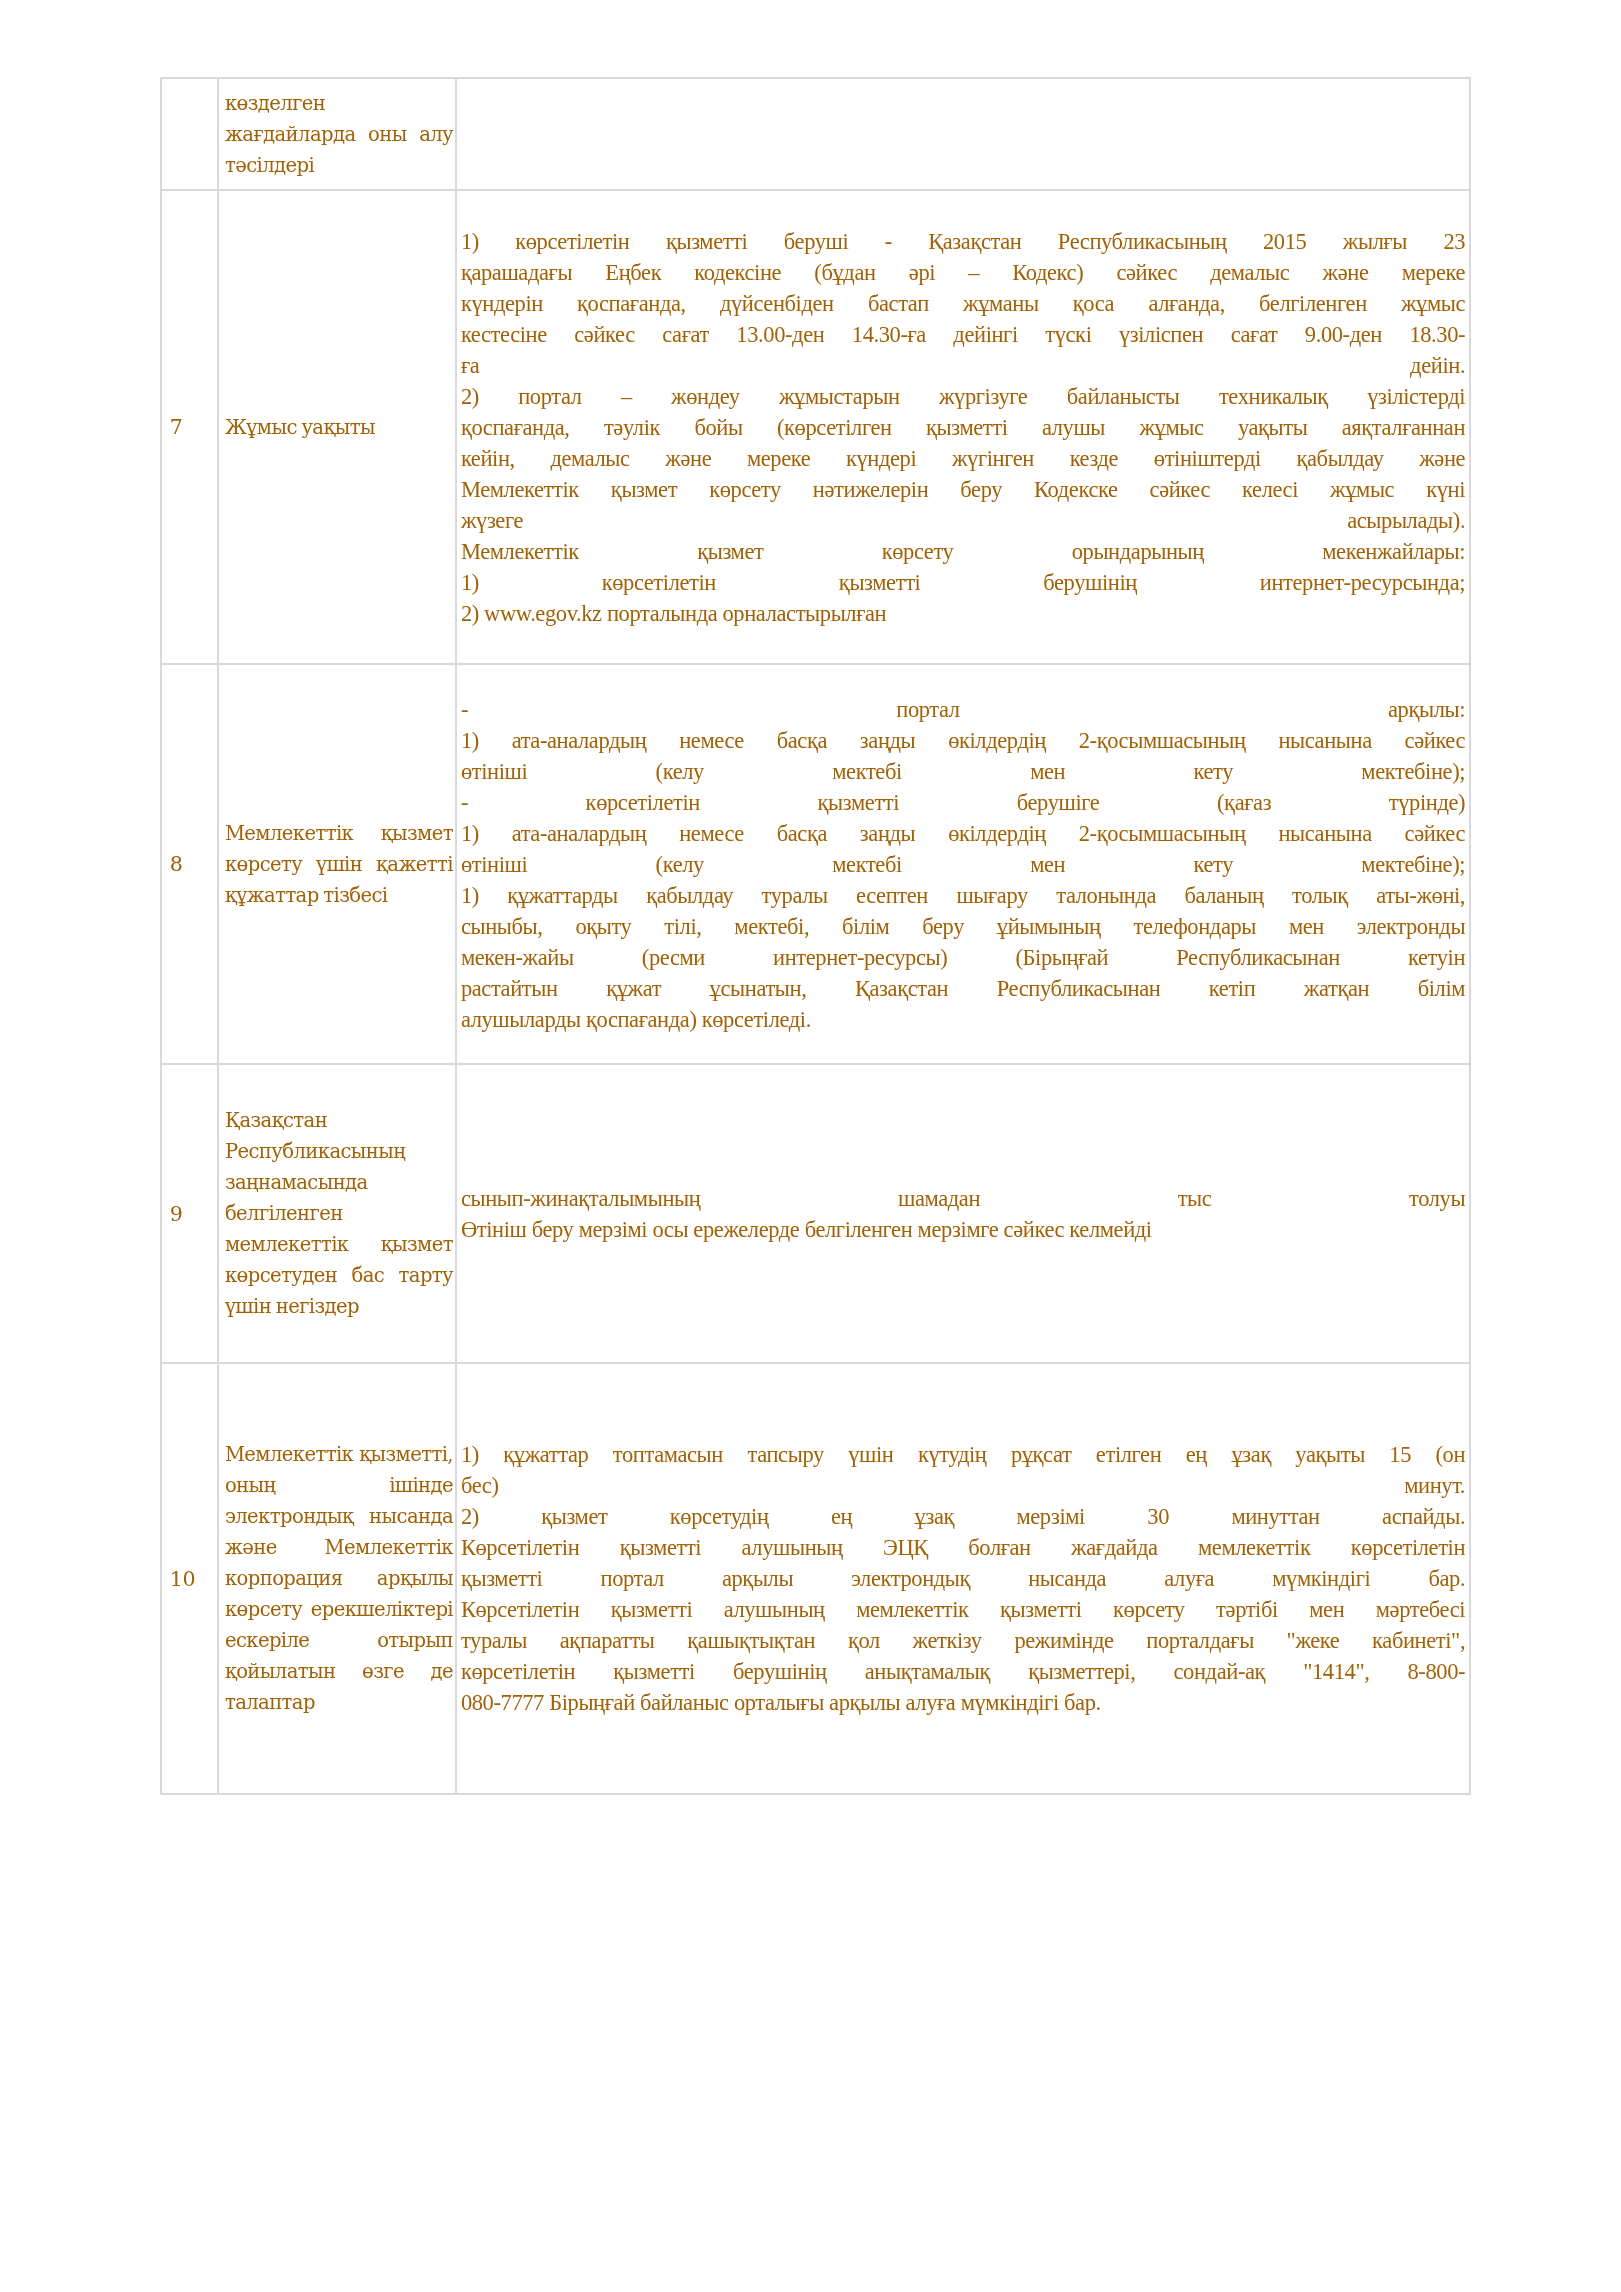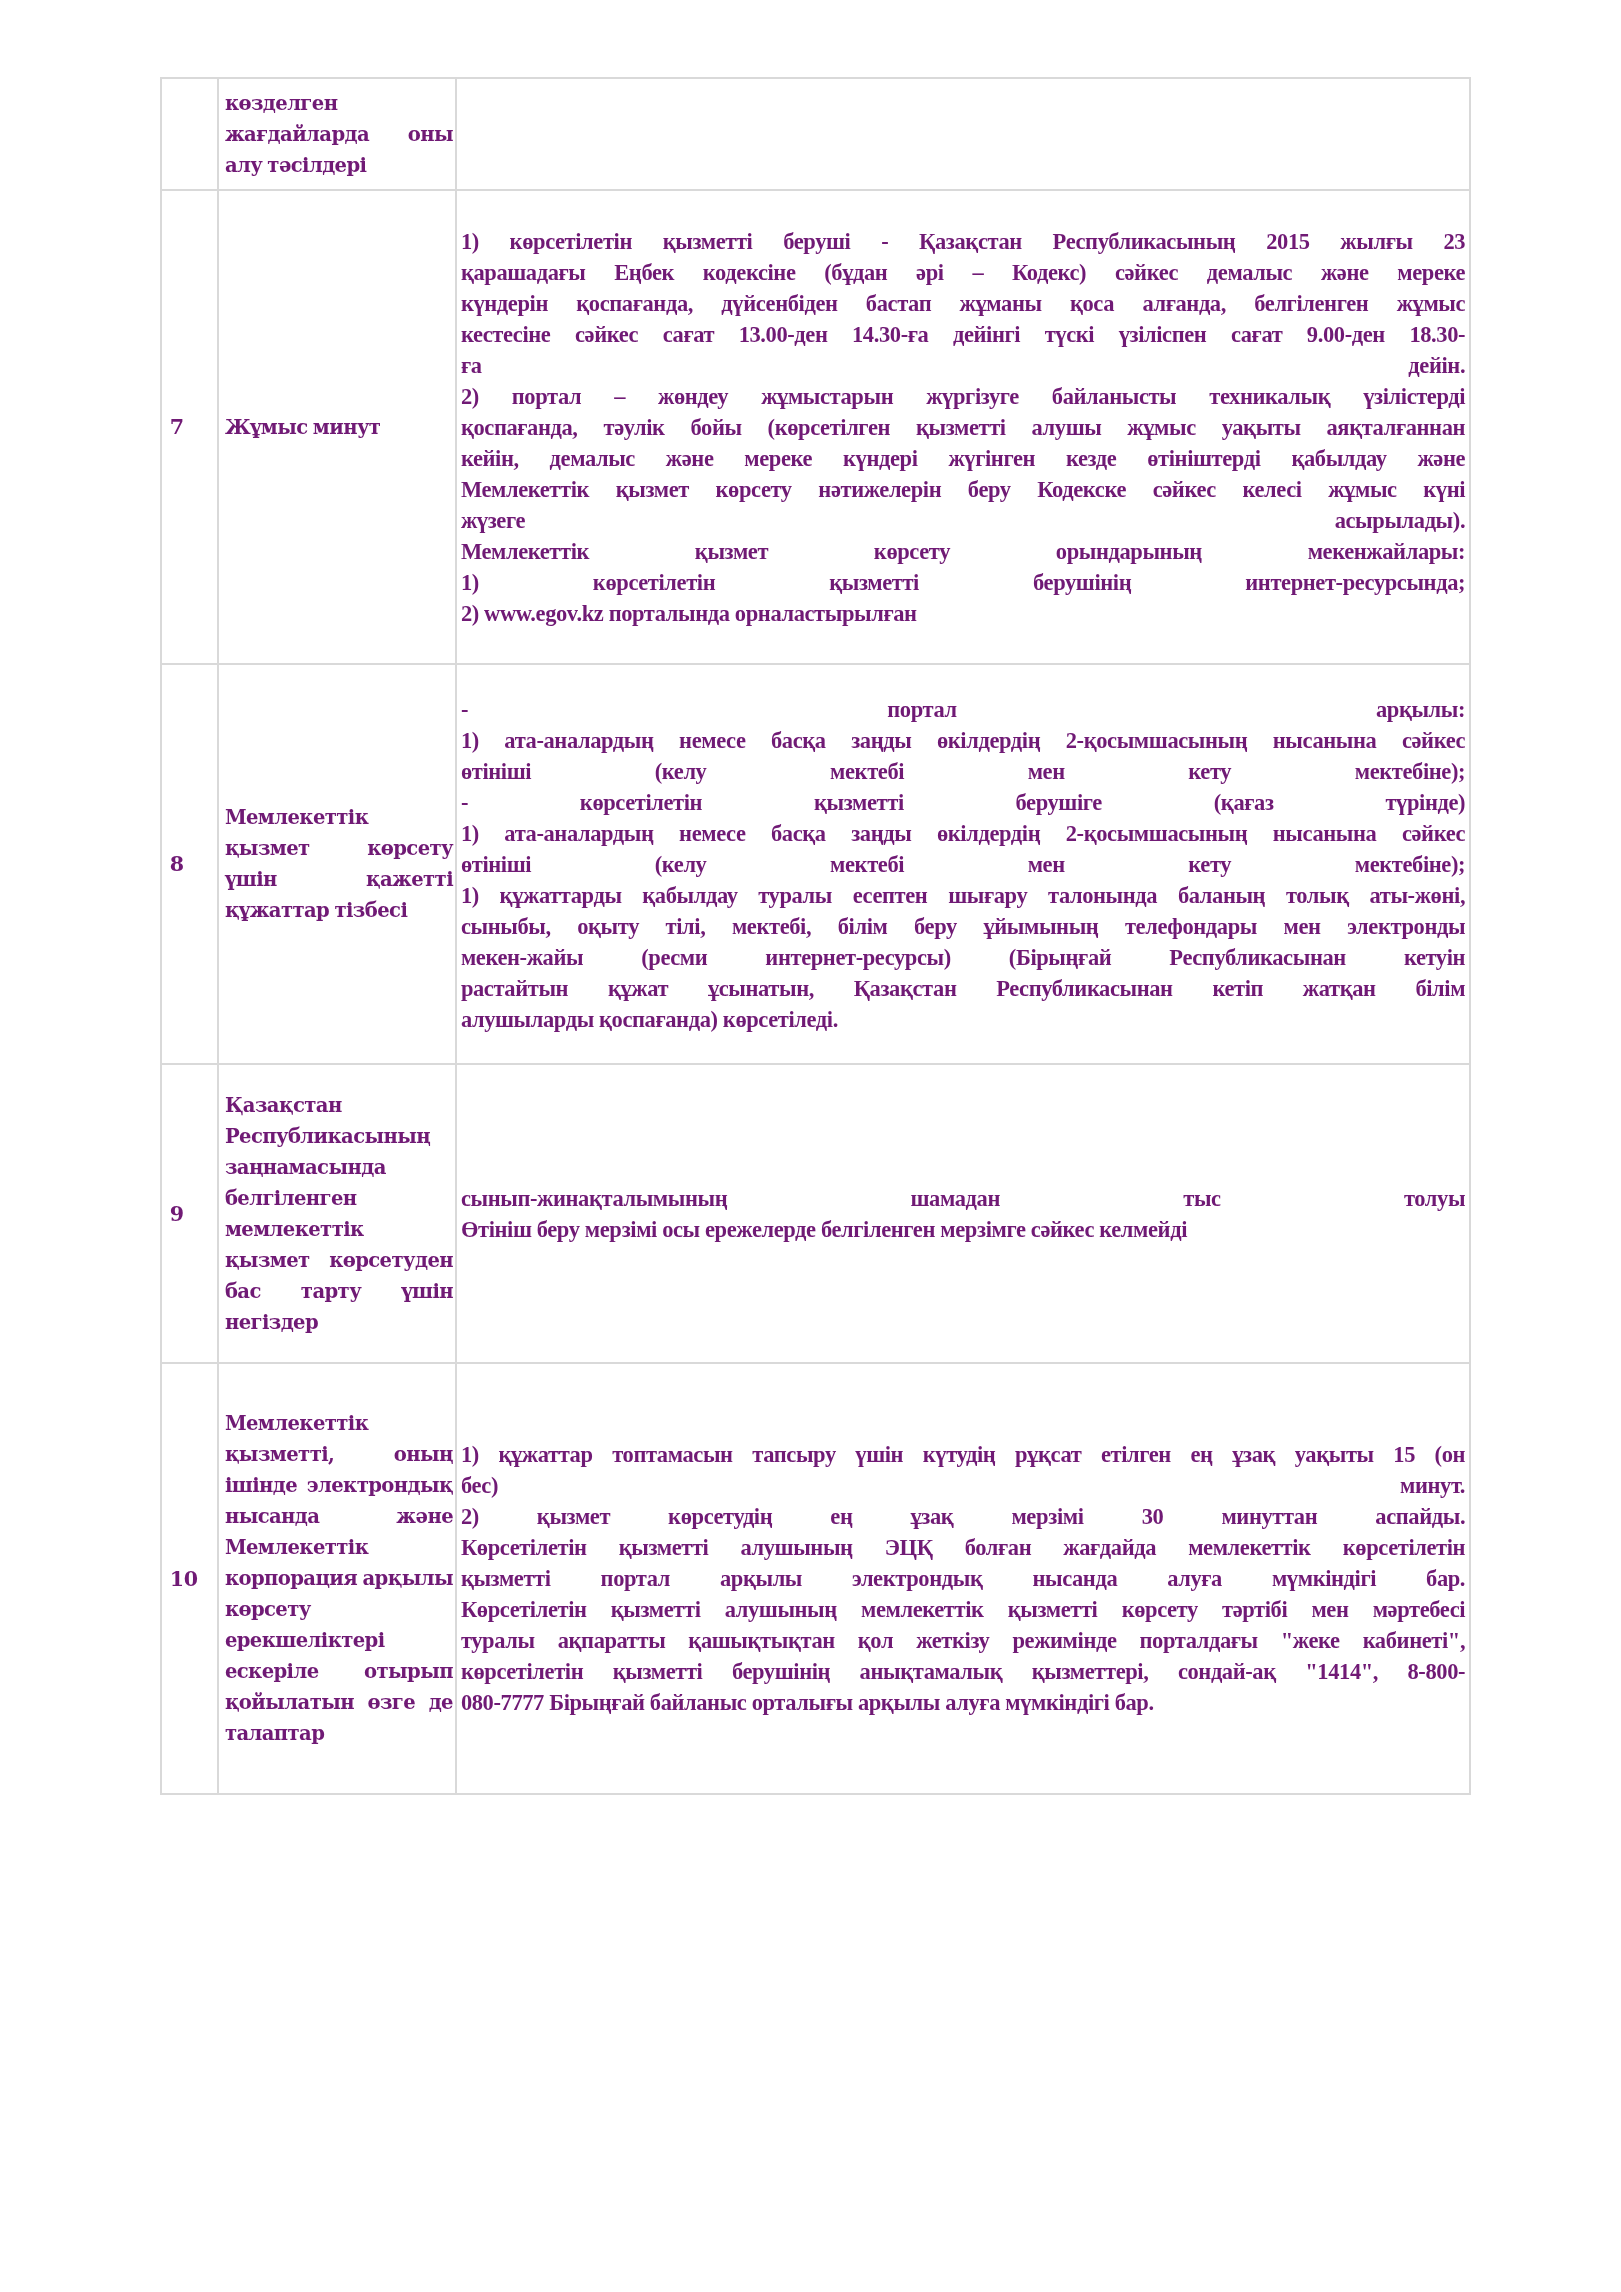--- a/index.html
+++ b/index.html
@@ -8,22 +8,21 @@
   table.doc {
     position: absolute; left: 160px; top: 77px;
     width: 1309px;
     border-collapse: collapse;
     table-layout: fixed;
   }
   table.doc td {
     border: 2.9px solid #d9d9d9;
     vertical-align: middle;
     padding: 0;
-    color: #701a75;
-    font-weight: bold;
+    color: #a16207;
   }
   col.c-num { width: 57px; }
   col.c-name { width: 238px; }
   col.c-val { width: 1014px; }
   .num {
     font-family: "DejaVu Serif", serif;
     font-size: 20.6px;
     padding-left: 7.8px !important;
     letter-spacing: -0.5px;
   }
@@ -64,21 +63,21 @@
         <col class="c-val">
     </colgroup>
     <tbody>
       <tr class="r0">
         <td class="num"></td>
         <td class="name">көзделген жағдайларда оны алу тәсілдері</td>
         <td class="val"></td>
       </tr>
       <tr class="r7">
         <td class="num">7</td>
-        <td class="name">Жұмыс минут</td>
+        <td class="name">Жұмыс уақыты</td>
         <td class="val">
           <span class="line"> 1) көрсетілетін қызметті беруші - Қазақстан Республикасының 2015 жылғы 23</span>
           <span class="line">қарашадағы Еңбек кодексіне (бұдан әрі – Кодекс) сәйкес демалыс және мереке</span>
           <span class="line">күндерін қоспағанда, дүйсенбіден бастап жұманы қоса алғанда, белгіленген жұмыс</span>
           <span class="line">кестесіне сәйкес сағат 13.00-ден 14.30-ға дейінгі түскі үзіліспен сағат 9.00-ден 18.30-</span>
           <span class="line">ға дейін.</span>
           <span class="line">2) портал – жөндеу жұмыстарын жүргізуге байланысты техникалық үзілістерді</span>
           <span class="line">қоспағанда, тәулік бойы (көрсетілген қызметті алушы жұмыс уақыты аяқталғаннан</span>
           <span class="line">кейін, демалыс және мереке күндері жүгінген кезде өтініштерді қабылдау және</span>
           <span class="line">Мемлекеттік қызмет көрсету нәтижелерін беру Кодекске сәйкес келесі жұмыс күні</span>

